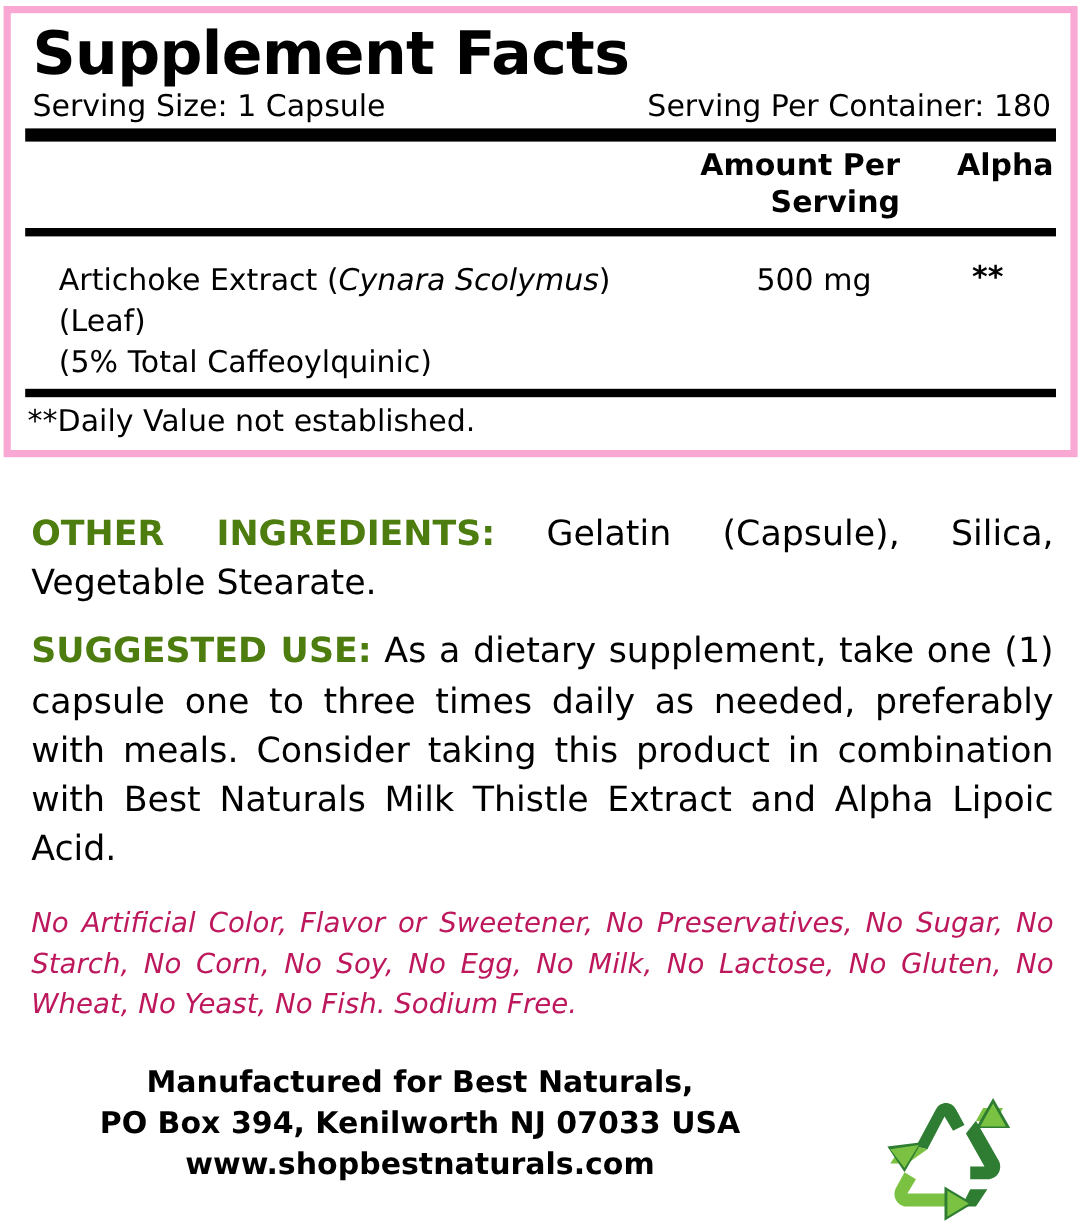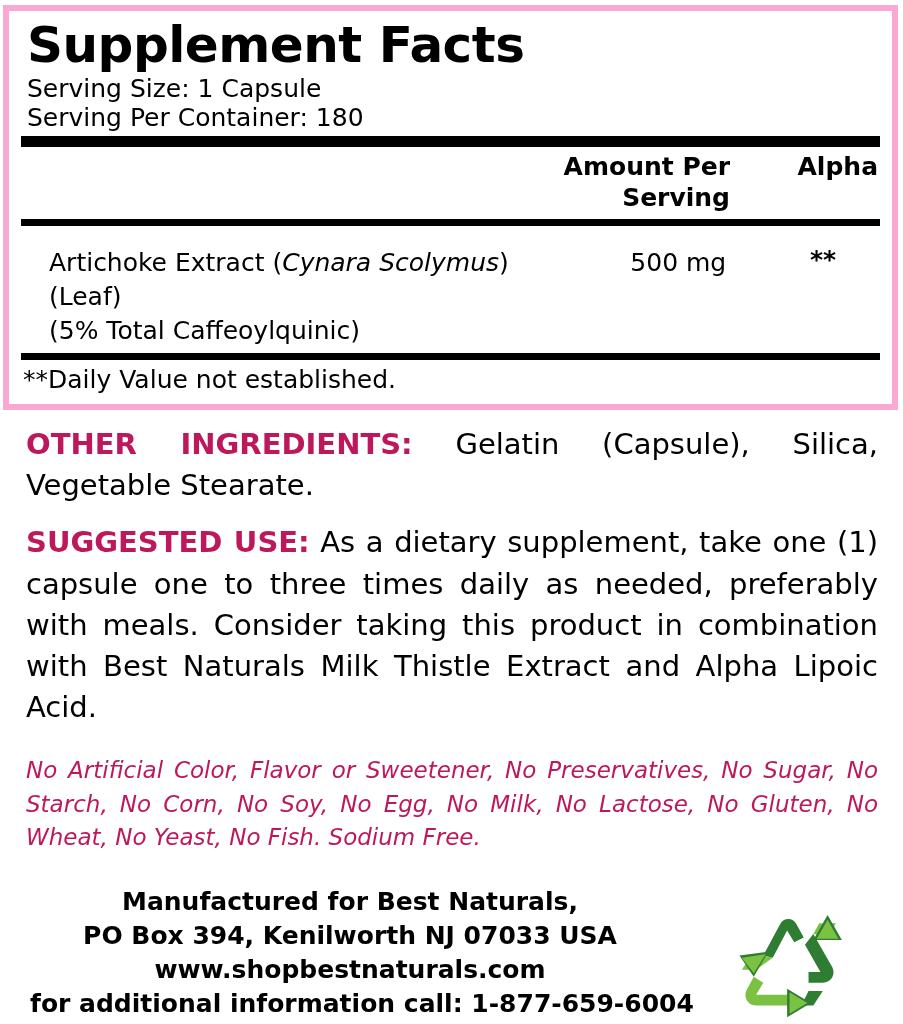--- a/index.html
+++ b/index.html
@@ -37,39 +37,37 @@
     line-height: 1.05;
     letter-spacing: -0.5px;
     margin: 2px 0 2px 6px;
   }
   .serving-row {
     display: flex;
     justify-content: space-between;
     align-items: baseline;
     font-size: 25px;
     margin: 0 4px 4px 6px;
-    flex-direction: column;
   }
   .rule-thick {
     height: 11px;
     background: #000;
     margin: 2px 0 0 0;
   }
   .rule-med {
     height: 7px;
     background: #000;
     margin: 0;
   }
 
   .amount-head {
     display: flex;
     justify-content: flex-end;
     align-items: flex-start;
     padding: 4px 2px 6px 0;
-    gap: 20px;
   }
   .amount-head .col-amount {
     width: 240px;
     text-align: right;
     font-size: 25px;
     font-weight: 700;
     line-height: 1.25;
   }
   .amount-head .col-dv {
     width: 128px;
@@ -118,21 +116,21 @@
     width: 852px;
   }
   .para {
     font-size: 29px;
     line-height: 1.42;
     margin: 0 0 16px 0;
     text-align: justify;
   }
   .para:last-child { margin-bottom: 0; }
   .lead {
-    color: #be185d;
+    color: #4d7c0f;
     font-weight: 700;
   }
   .free-claims {
     font-size: 23px;
     line-height: 1.45;
     color: #be185d;
     font-style: italic;
     text-align: justify;
     margin: 26px 0 0 0;
   }
@@ -218,21 +216,20 @@
     </p>
 
     <p class="free-claims">No Artificial Color, Flavor or Sweetener, No Preservatives, No Sugar, No Starch, No Corn, No Soy, No Egg, No Milk, No Lactose, No Gluten, No Wheat, No Yeast, No Fish. Sodium Free.</p>
   </div>
 
   <div class="footer">
     <div class="footer-text">
       <div>Manufactured for Best Naturals,</div>
       <div>PO Box 394, Kenilworth NJ 07033 USA</div>
       <div>www.shopbestnaturals.com</div>
-      <div>for additional information call: 1-877-659-6004</div>
     </div>
 
     <div class="recycle">
       <svg viewBox="0 0 120 105" width="150" height="125" aria-hidden="true">
 
         <path d="M30 44 L44 18 C47 12 55 12 58 18 L64 29 L56 33 L50 23 L38 46 Z" fill="#2e7d32"></path>
         <path d="M30 44 L20 44 L12 56 L24 56 L38 46 Z" fill="#7cc242"></path>
         <polygon points="10,44 34,41 22,62" fill="#2e7d32"></polygon>
         <polygon points="12,46 32,43 22,59" fill="#7cc242"></polygon>
 

